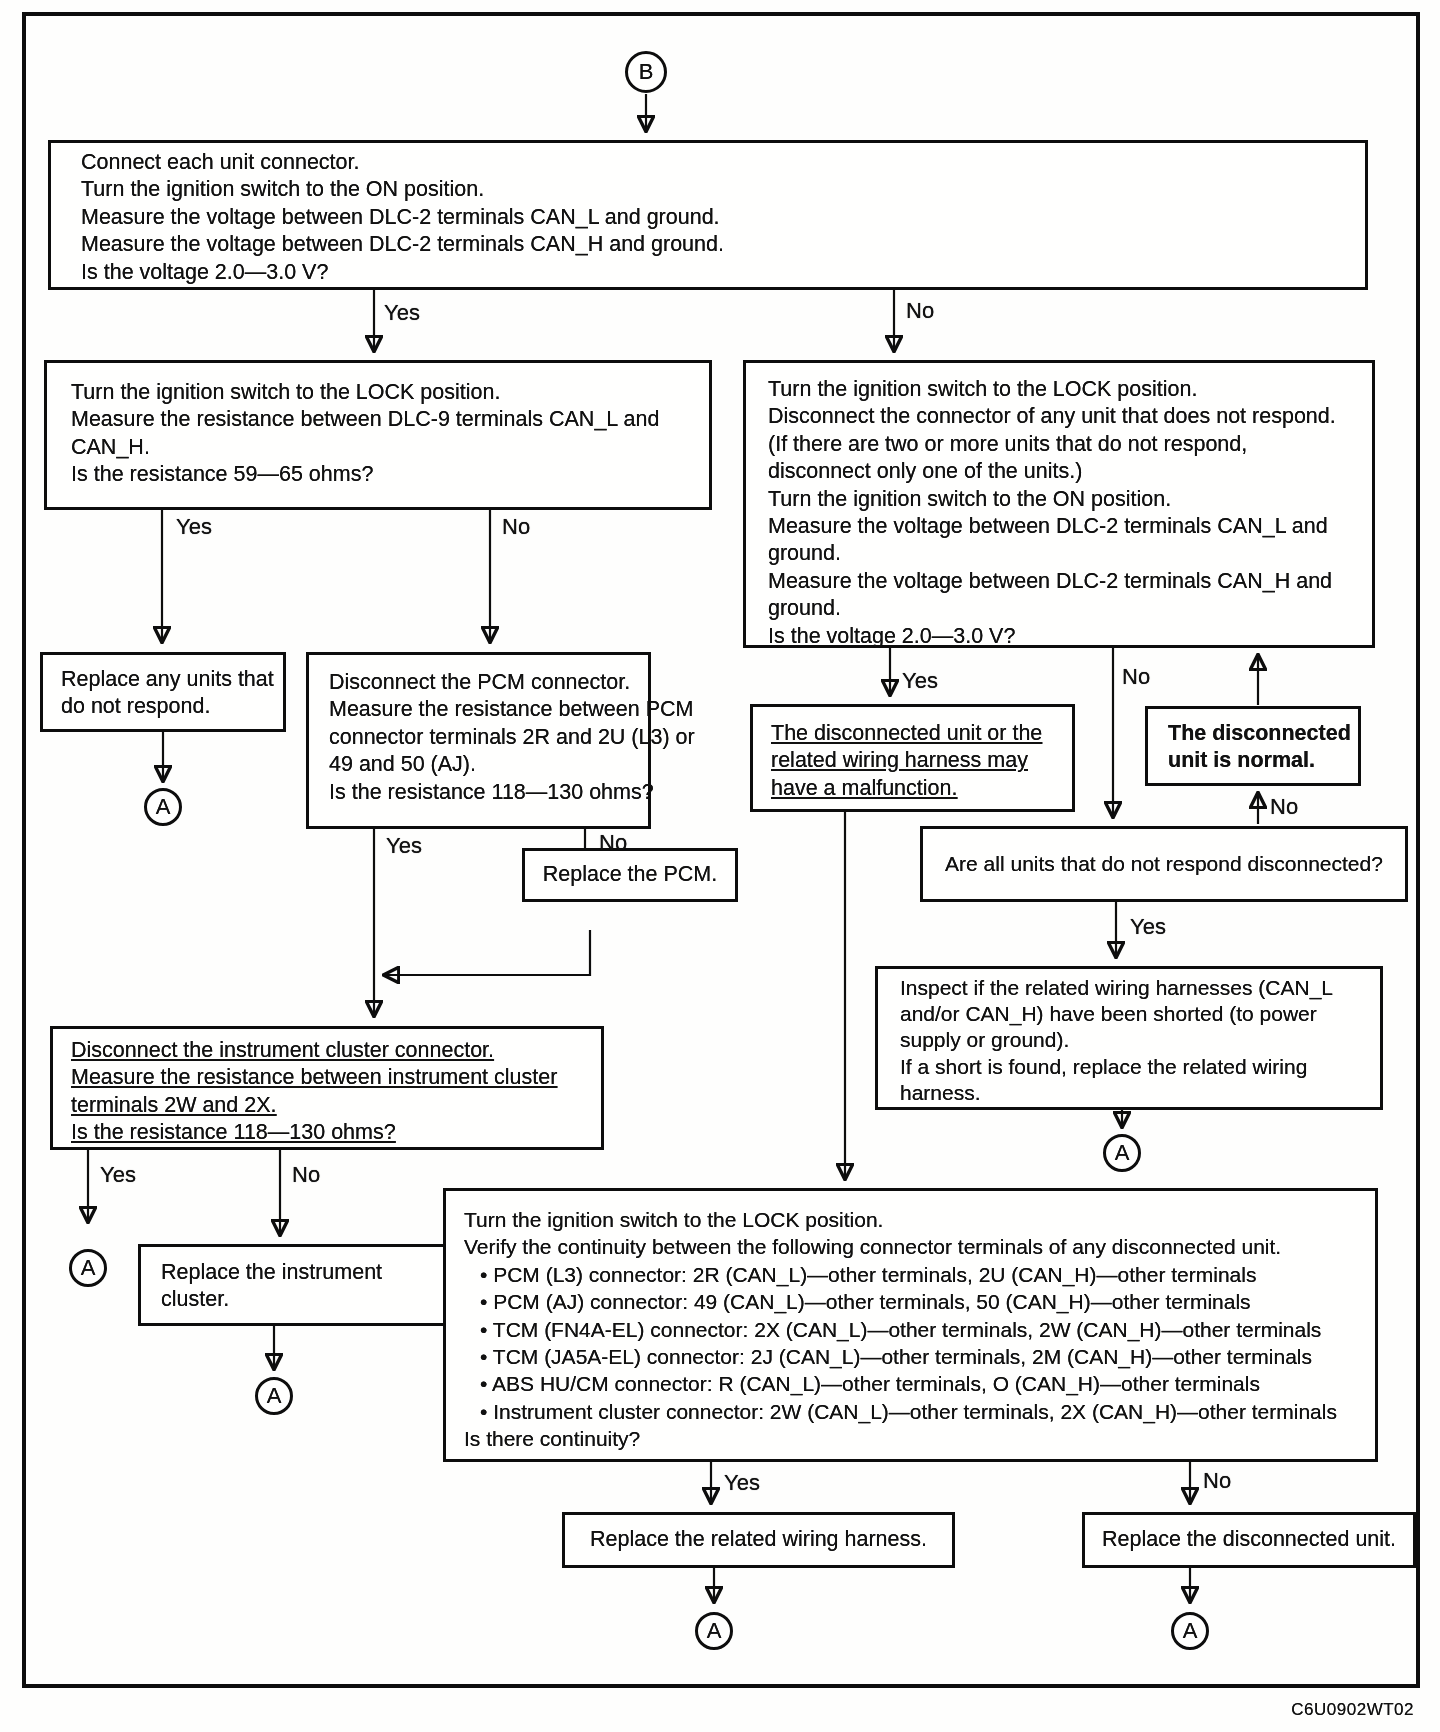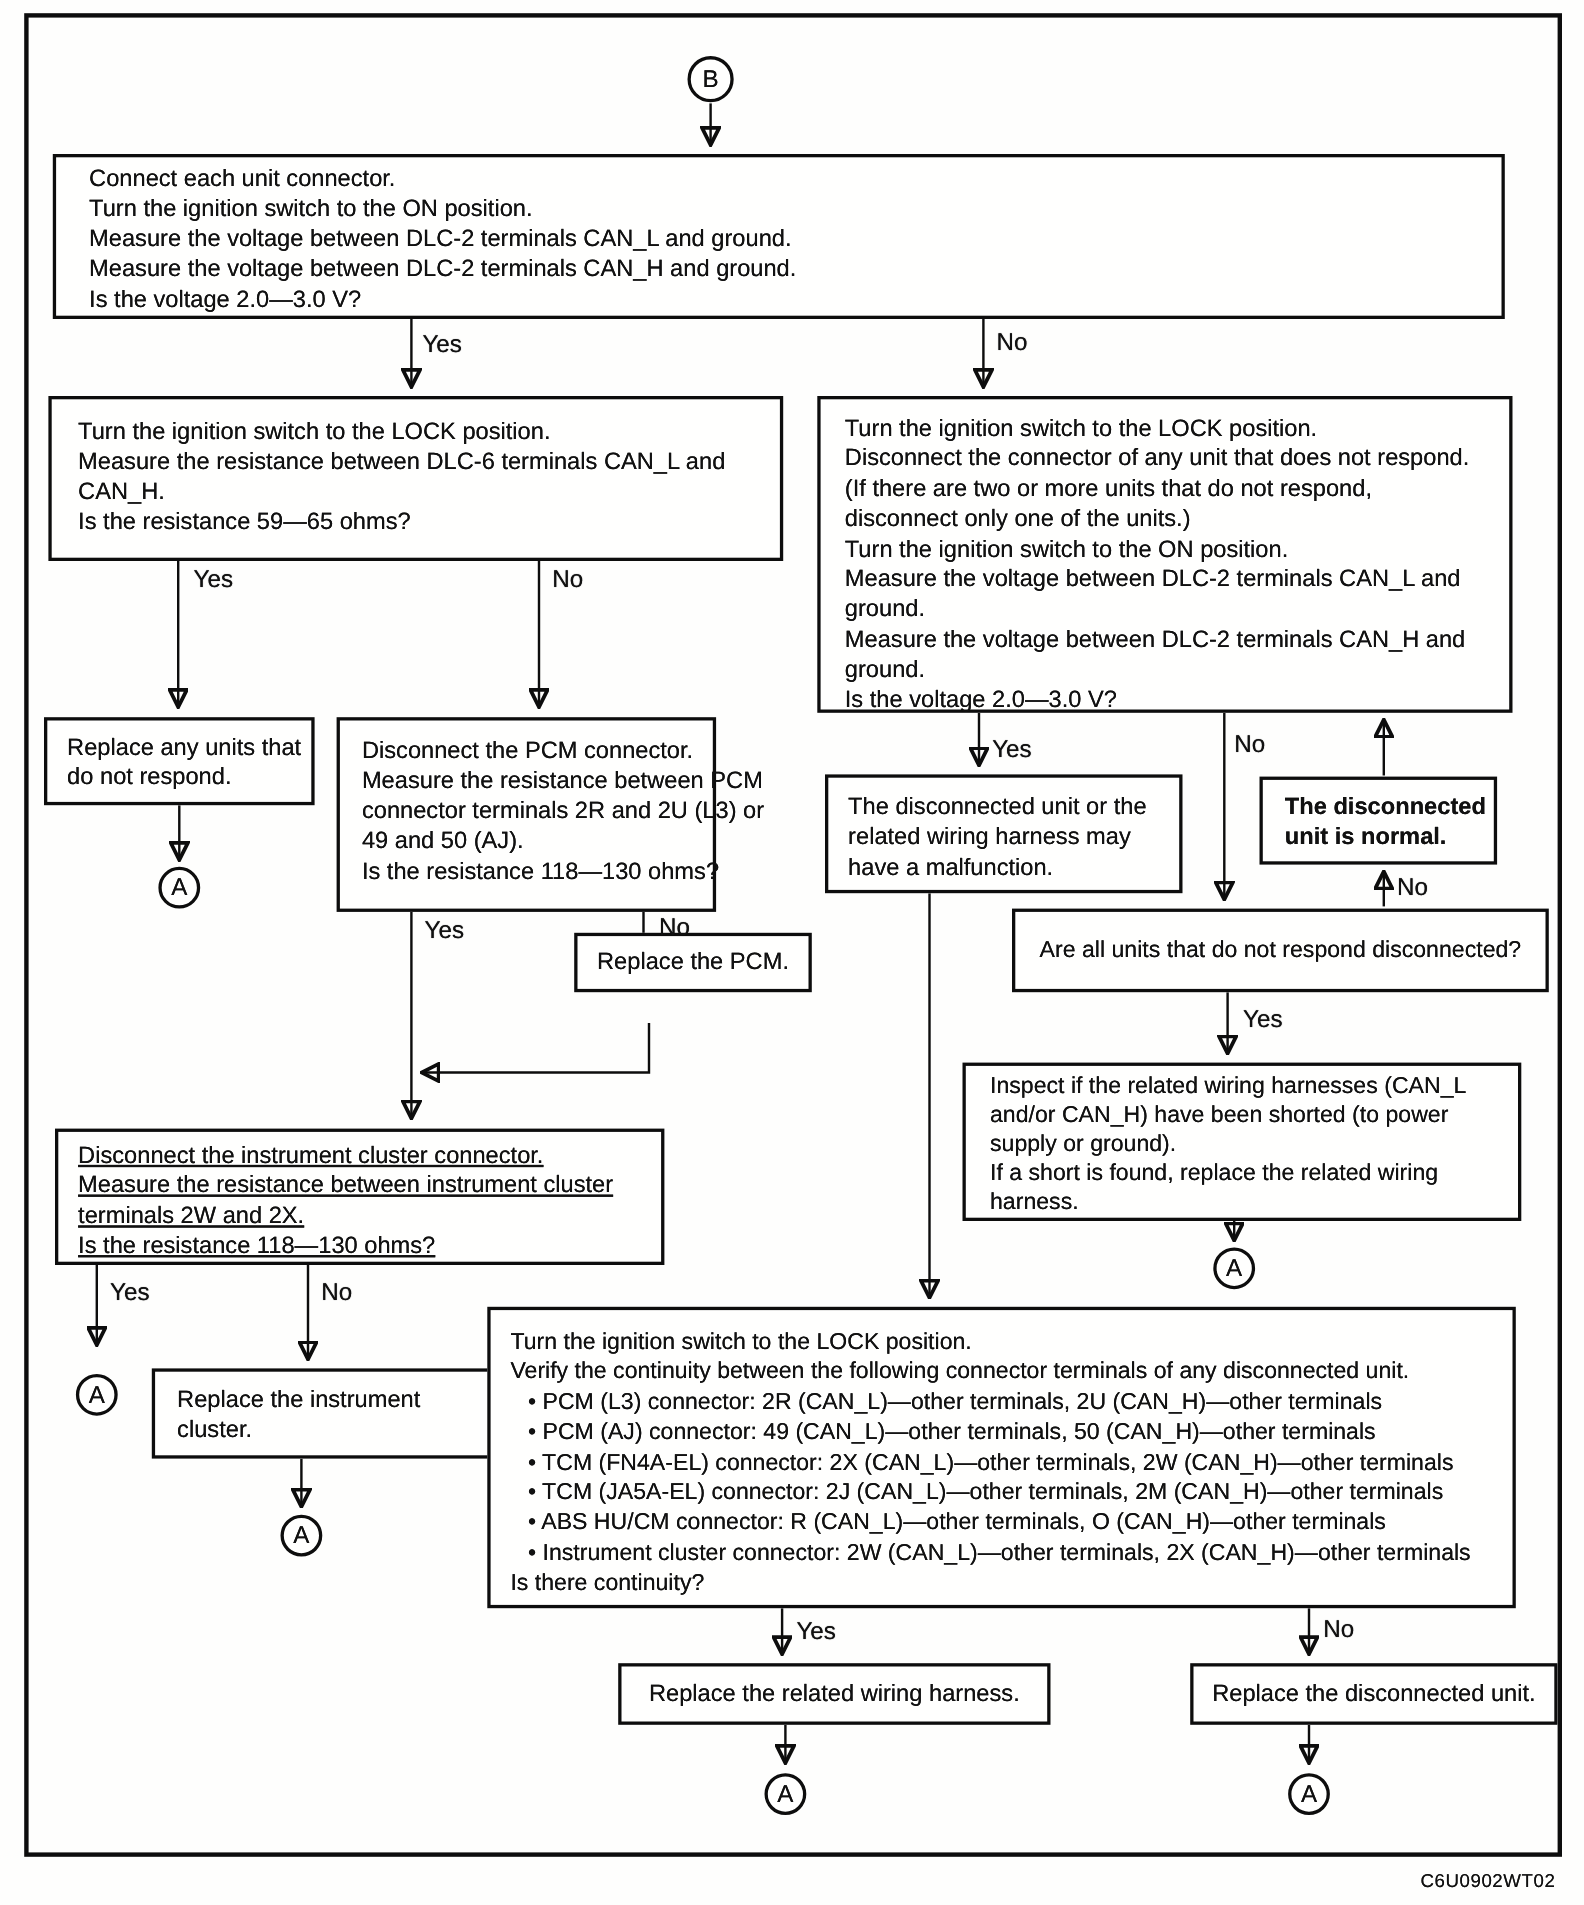--- a/index.html
+++ b/index.html
@@ -42,21 +42,21 @@
     text-shadow:0 0 .5px rgba(10,10,10,.85);
   }
   
   #bx-q1{padding:6px 0 0 30px;}
   #bx-q2{padding:16px 0 0 24px;}
   #bx-q3{padding:13px 0 0 22px;}
   #bx-replace-units{padding:11px 0 0 18px;}
   #bx-pcm{padding:14px 0 0 20px;}
   #bx-cluster{padding:8px 0 0 18px;text-decoration:underline;}
   #bx-replace-cluster{padding:12px 0 0 20px;}
-  #bx-malfunction{padding:13px 0 0 18px;}
+  #bx-malfunction{padding:13px 0 0 18px;text-decoration:underline;}
   #bx-normal{padding:11px 0 0 20px;font-weight:bold;}
   #bx-inspect{padding:6px 0 0 22px;}
   #bx-continuity{padding:15px 0 0 18px;}
 </style>
 </head>
 <body>
 
 <div class="page">
   <div class="frame"></div>
 
@@ -116,21 +116,21 @@
   <div class="node" id="bx-q1" style="left:48px;top:140px;width:1320px;height:150px">
     <div class="ln">Connect each unit connector.</div>
     <div class="ln">Turn the ignition switch to the ON position.</div>
     <div class="ln">Measure the voltage between DLC-2 terminals CAN_L and ground.</div>
     <div class="ln">Measure the voltage between DLC-2 terminals CAN_H and ground.</div>
     <div class="ln">Is the voltage 2.0—3.0 V?</div>
   </div>
 
   <div class="node" id="bx-q2" style="left:44px;top:360px;width:668px;height:150px">
     <div class="ln">Turn the ignition switch to the LOCK position.</div>
-    <div class="ln">Measure the resistance between DLC-6 terminals CAN_L and</div>
+    <div class="ln">Measure the resistance between DLC-9 terminals CAN_L and</div>
     <div class="ln">CAN_H.</div>
     <div class="ln">Is the resistance 59—65 ohms?</div>
   </div>
 
   <div class="node" id="bx-q3" style="left:743px;top:360px;width:632px;height:288px">
     <div class="ln">Turn the ignition switch to the LOCK position.</div>
     <div class="ln">Disconnect the connector of any unit that does not respond.</div>
     <div class="ln">(If there are two or more units that do not respond,</div>
     <div class="ln">disconnect only one of the units.)</div>
     <div class="ln">Turn the ignition switch to the ON position.</div>

